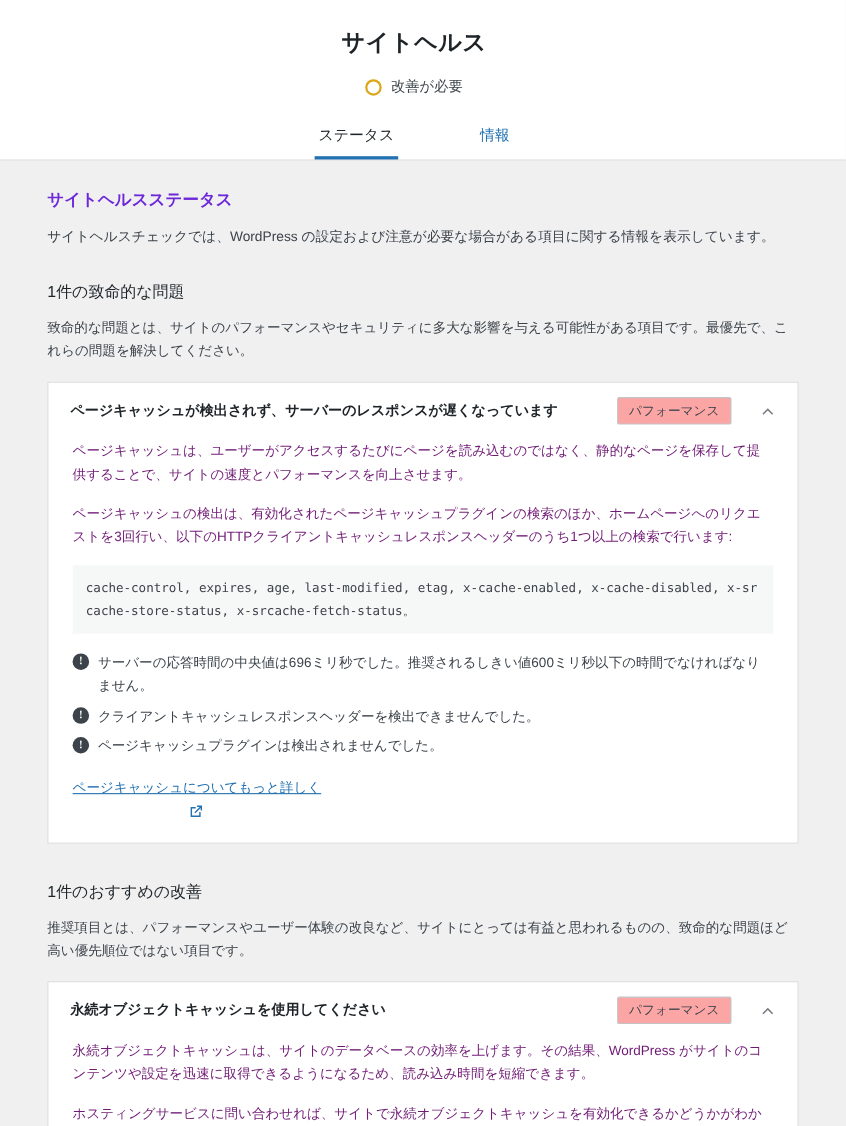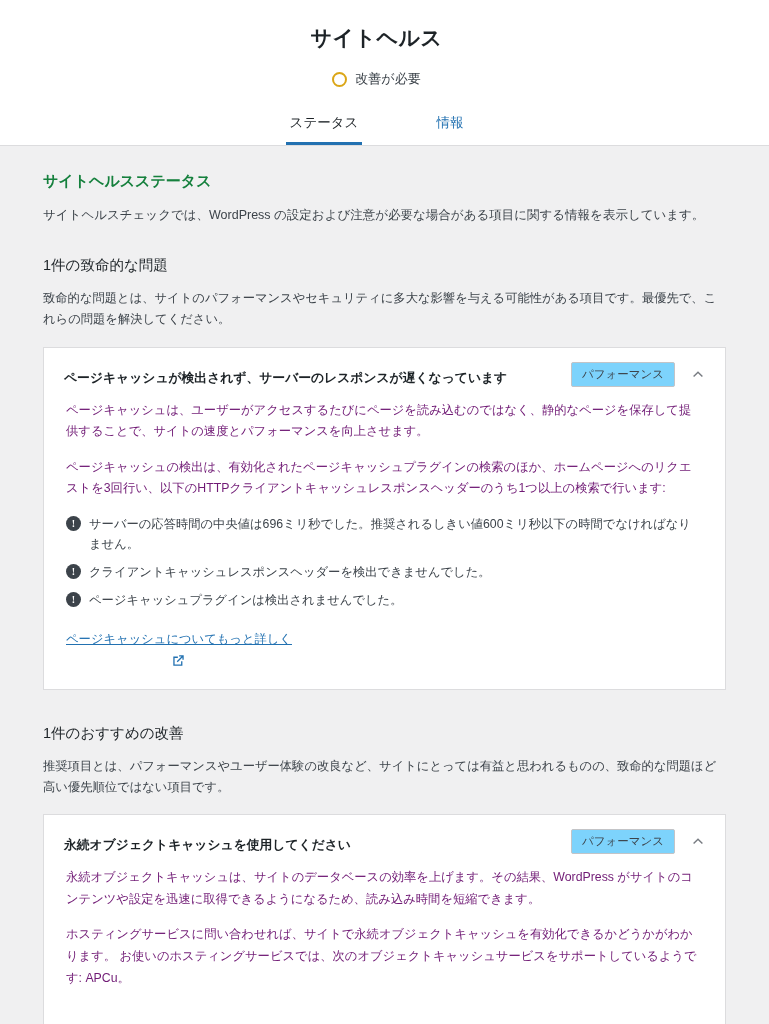--- a/index.html
+++ b/index.html
@@ -69,21 +69,21 @@
     font-weight: normal;
     border-bottom: 3px solid #2271b1;
   }
   
   .content {
     padding: 26px 43px 0 43px;
   }
   h2.section-title {
     font-size: 15px;
     font-weight: bold;
-    color: #15803d;
+    color: #6d28d9;
     margin: 0 0 14px 0;
   }
   p.section-desc {
     font-size: 12.5px;
     line-height: 1.7;
     margin: 0 0 30px 0;
     color: #3c434a;
   }
   h3.group-title {
     font-size: 14.5px;
@@ -98,33 +98,33 @@
     color: #3c434a;
   }
   
   .accordion {
     background: #fff;
     border: 1px solid #dcdcde;
     margin-bottom: 34px;
   }
   .acc-header {
     display: flex;
-    align-items: flex-end;
+    align-items: center;
     padding: 13px 14px 13px 20px;
-    gap: 10px;
+    gap: 20px;
   }
   .acc-title {
     font-size: 12.8px;
     font-weight: bold;
     color: #1d2327;
     flex: 1;
   }
   .badge {
     border: 1px solid #c3c4c7;
-    background: #7dd3fc;
+    background: #fca5a5;
     border-radius: 2px;
     font-size: 11.5px;
     padding: 4px 10px;
     color: #3c434a;
     white-space: nowrap;
   }
   .chevron {
     width: 26px;
     height: 26px;
     display: flex;
@@ -224,20 +224,21 @@
         <span class="badge">パフォーマンス</span>
         <span class="chevron">
           <svg width="14" height="14" viewBox="0 0 20 20" aria-hidden="true">
             <path d="M10 6 L17 13 L15.6 14.4 L10 8.8 L4.4 14.4 L3 13 Z" fill="#787c82"></path>
           </svg>
         </span>
       </div>
       <div class="acc-body">
         <p>ページキャッシュは、ユーザーがアクセスするたびにページを読み込むのではなく、静的なページを保存して提供することで、サイトの速度とパフォーマンスを向上させます。</p>
         <p>ページキャッシュの検出は、有効化されたページキャッシュプラグインの検索のほか、ホームページへのリクエストを3回行い、以下のHTTPクライアントキャッシュレスポンスヘッダーのうち1つ以上の検索で行います:</p>
+        <div class="code-block">cache-control, expires, age, last-modified, etag, x-cache-enabled, x-cache-disabled, x-srcache-store-status, x-srcache-fetch-status。</div>
         <ul class="issue-list">
           <li>
             <span class="warn-icon">!</span>
             <span>サーバーの応答時間の中央値は696ミリ秒でした。推奨されるしきい値600ミリ秒以下の時間でなければなりません。</span>
           </li>
           <li>
             <span class="warn-icon">!</span>
             <span>クライアントキャッシュレスポンスヘッダーを検出できませんでした。</span>
           </li>
           <li>

